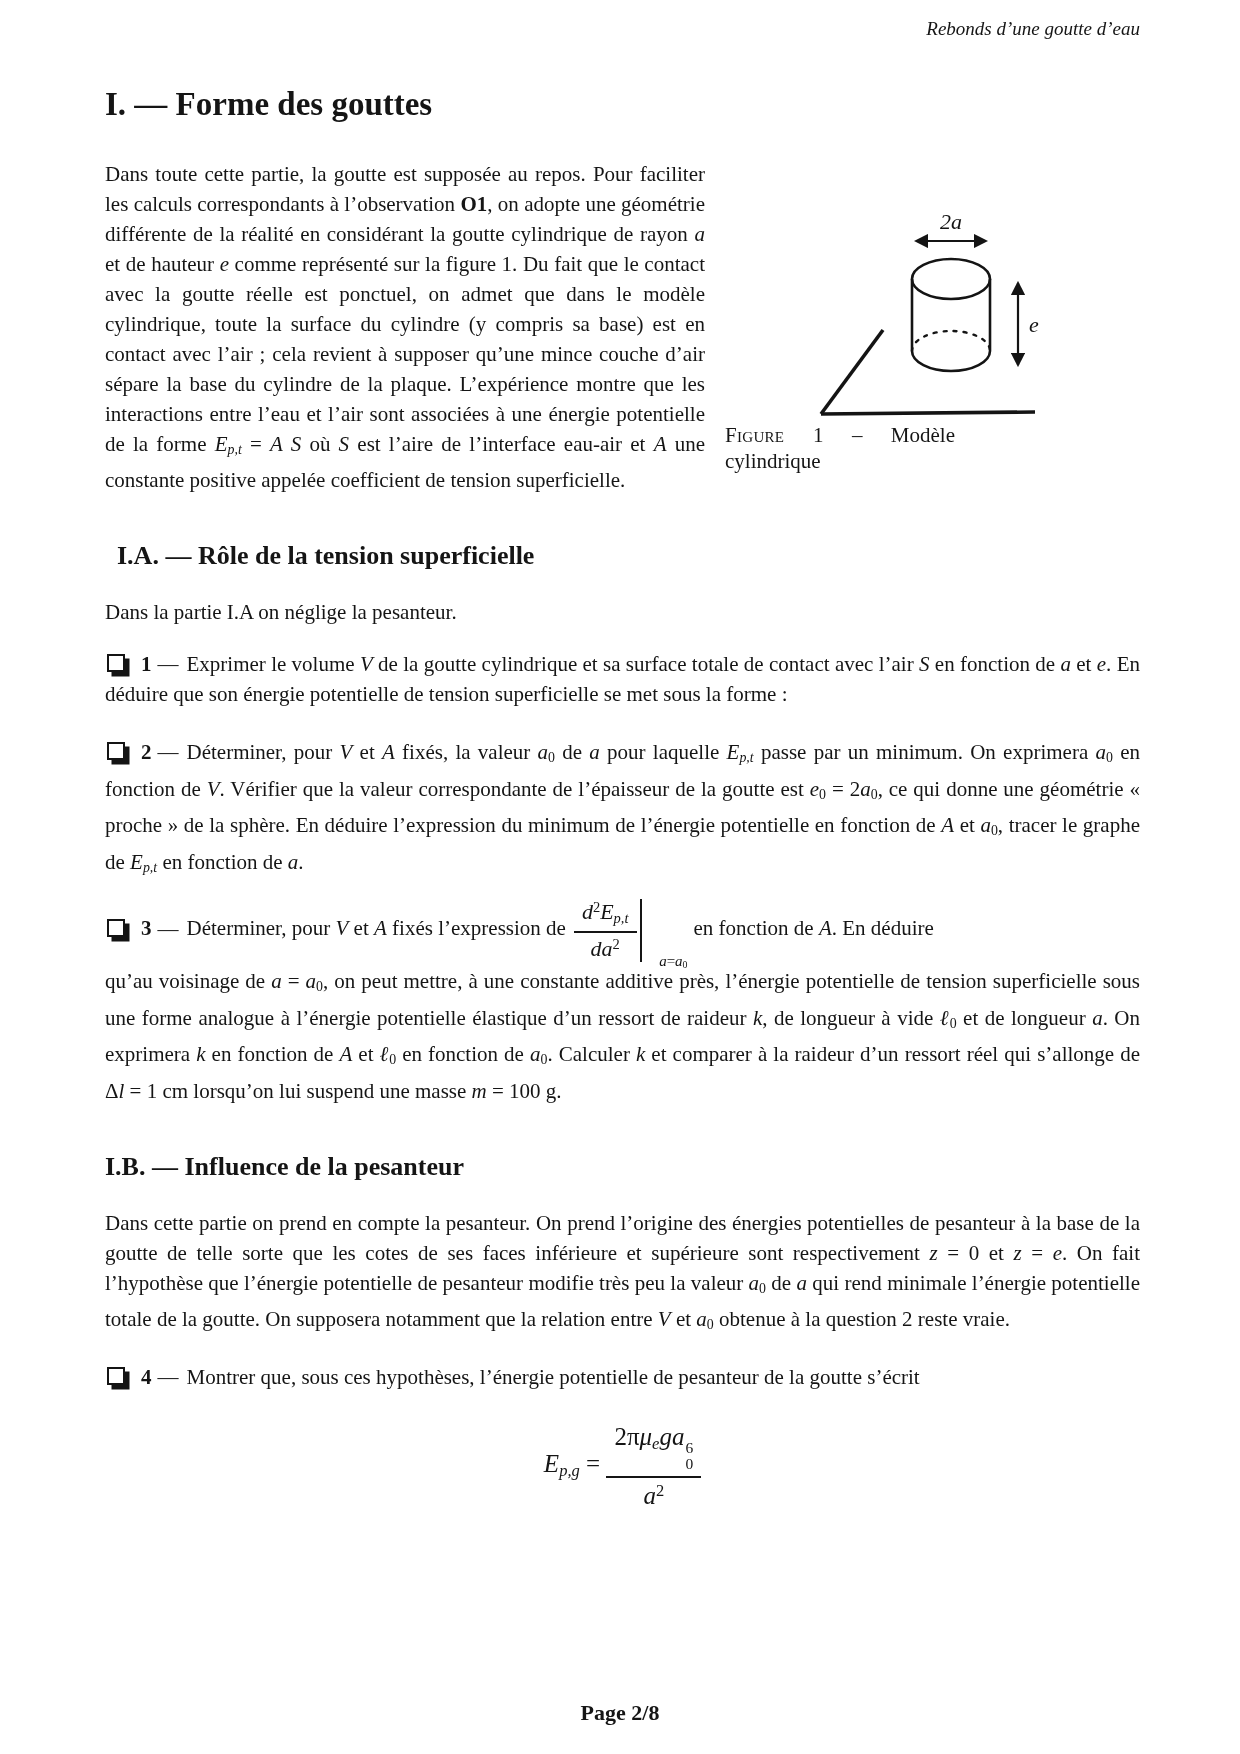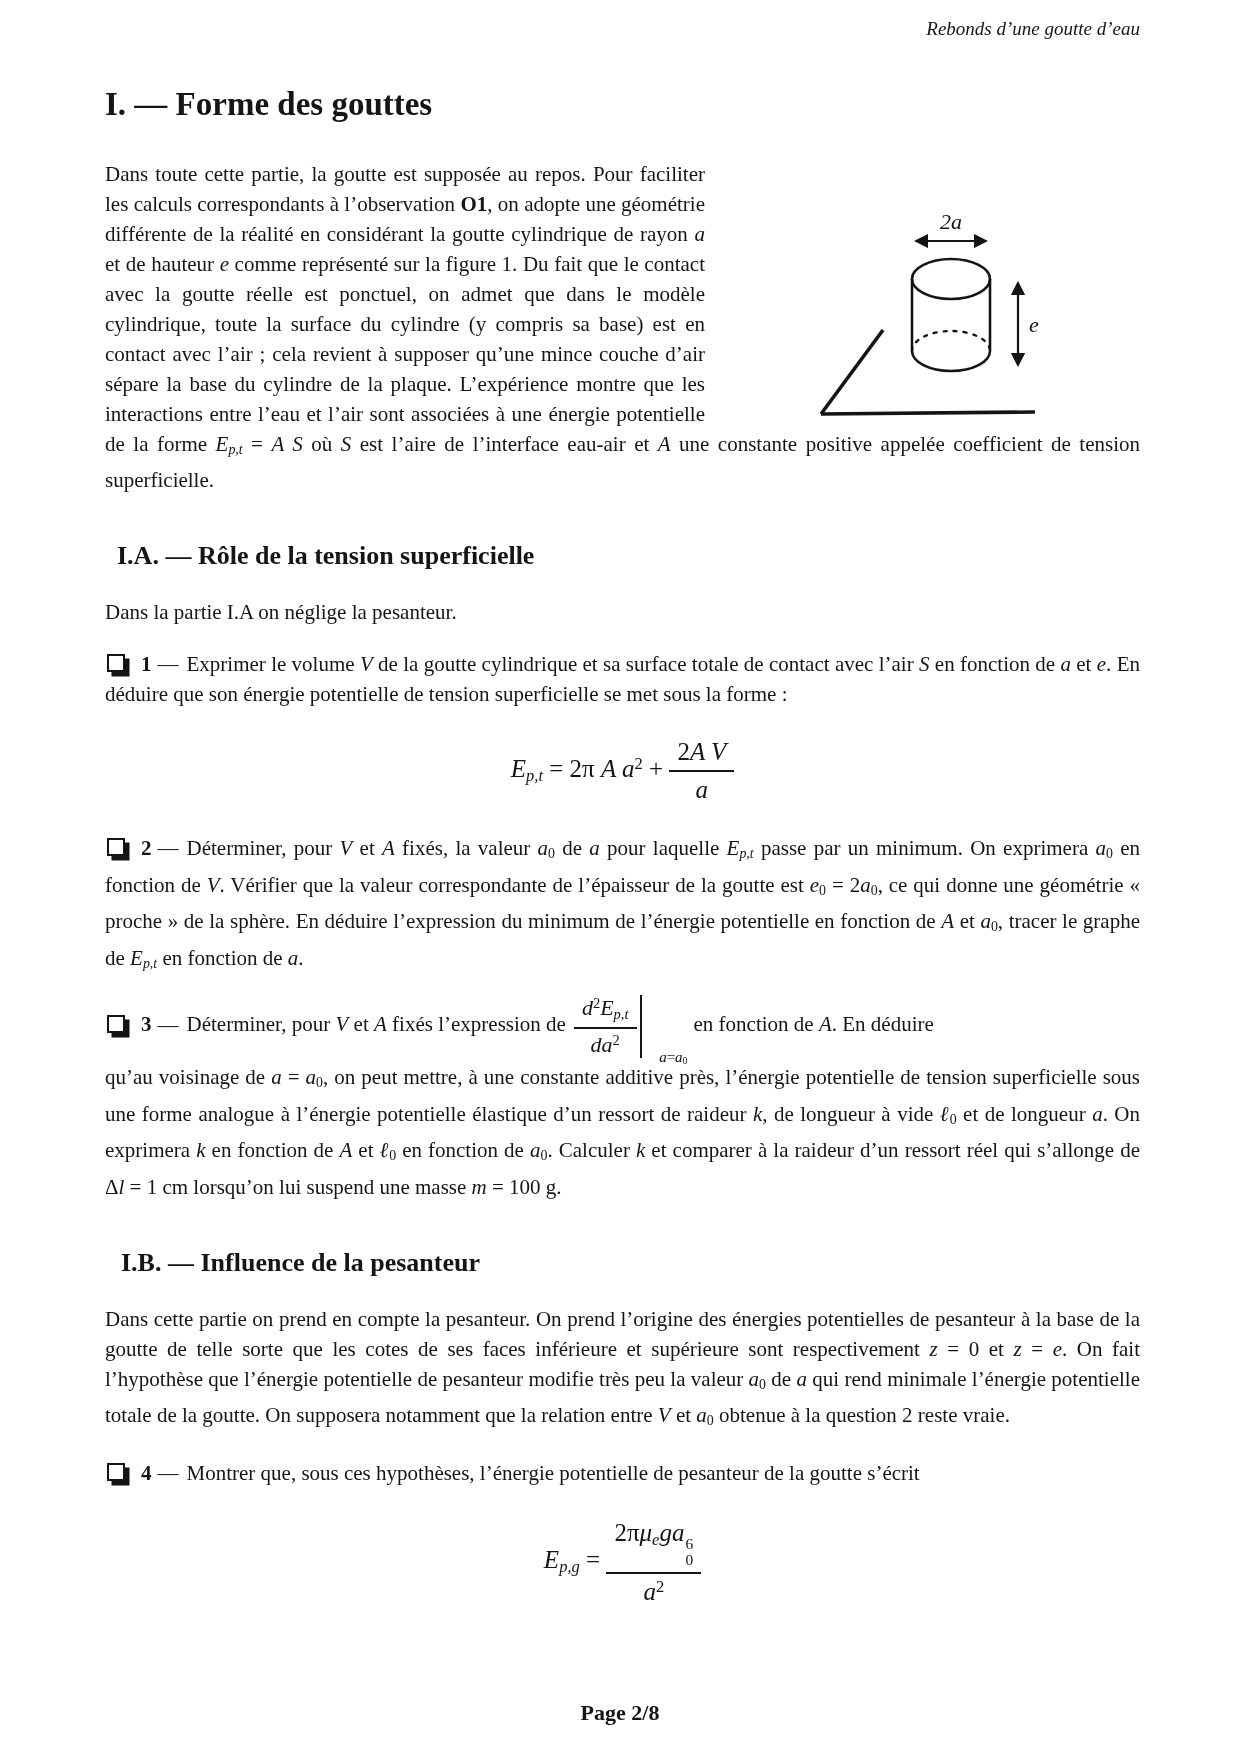--- a/index.html
+++ b/index.html
@@ -90,54 +90,52 @@
         <line x1="265" y1="96" x2="265" y2="168" stroke="#141414" stroke-width="2.6"></line>
         <path d="M 187 168 A 39 20 0 0 0 265 168" fill="none" stroke="#141414" stroke-width="2.6"></path>
         <path d="M 187 168 A 39 20 0 0 1 265 168" fill="none" stroke="#141414" stroke-width="2.4" stroke-dasharray="3 7" stroke-linecap="round"></path>
 
         <line x1="293" y1="100" x2="293" y2="182" stroke="#141414" stroke-width="2.2" marker-start="url(#ah)" marker-end="url(#ah)"></line>
         <text x="304" y="149">e</text>
 
         <line x1="96" y1="231" x2="310" y2="229" stroke="#141414" stroke-width="3.6"></line>
         <line x1="96" y1="231" x2="158" y2="147" stroke="#141414" stroke-width="3.6"></line>
       </svg>
+      <div class="caption"><span class="sg-sc">Figure 1</span><span> – Modèle cylindrique</span></div>
     </div>
 
     <p class="intro"><span>Dans toute cette partie, la goutte est supposée au repos. Pour faciliter les calculs correspondants à l’observation </span><span class="sg-b">O1</span><span>, on adopte une géométrie différente de la réalité en considérant la goutte cylindrique de rayon </span><span class="sg-i">a</span><span> et de hauteur </span><span class="sg-i">e</span><span> comme représenté sur la figure 1. Du fait que le contact avec la goutte réelle est ponctuel, on admet que dans le modèle cylindrique, toute la surface du cylindre (y compris sa base) est en contact avec l’air ; cela revient à supposer qu’une mince couche d’air sépare la base du cylindre de la plaque. L’expérience montre que les interactions entre l’eau et l’air sont associées à une énergie potentielle de la forme </span><span class="sg-i">E</span><span class="sg-i sg-sub">p,t</span><span> = </span><span class="sg-i">A S</span><span> où </span><span class="sg-i">S</span><span> est l’aire de l’interface eau-air et </span><span class="sg-i">A</span><span> une constante positive appelée coefficient de tension superficielle.</span></p>
 
     <h2 style="margin-left:12px;margin-right:0;">I.A. — Rôle de la tension superficielle</h2>
 
     <p class="subintro"><span>Dans la partie I.A on néglige la pesanteur.</span></p>
 
     <p class="question">
       <span class="qmark"></span><span class="qnum">1</span><span class="qdash">—</span><span><span>Exprimer le volume </span><span class="sg-i">V</span><span> de la goutte cylindrique et sa surface totale de contact avec l’air </span><span class="sg-i">S</span><span> en fonction de </span><span class="sg-i">a</span><span> et </span><span class="sg-i">e</span><span>. En déduire que son énergie potentielle de tension superficielle se met sous la forme :</span></span>
     </p>
 
-    <div class="equation">
-      <span><span class="sg-i">E</span><span class="sg-i sg-sub">p,t</span><span> = 2π </span><span class="sg-i">A a</span><span class="sg-sup">2</span><span> + </span></span><span class="frac"><span class="num"><span>2</span><span class="sg-i">A V</span></span><span class="den"><span class="sg-i">a</span></span></span>
-    </div>
 
     <p class="question q2">
       <span class="qmark"></span><span class="qnum">2</span><span class="qdash">—</span><span><span>Déterminer, pour </span><span class="sg-i">V</span><span> et </span><span class="sg-i">A</span><span> fixés, la valeur </span><span class="sg-i">a</span><span class="sg-sub">0</span><span> de </span><span class="sg-i">a</span><span> pour laquelle </span><span class="sg-i">E</span><span class="sg-i sg-sub">p,t</span><span> passe par un minimum. On exprimera </span><span class="sg-i">a</span><span class="sg-sub">0</span><span> en fonction de </span><span class="sg-i">V</span><span>. Vérifier que la valeur correspondante de l’épaisseur de la goutte est </span><span class="sg-i">e</span><span class="sg-sub">0</span><span> = 2</span><span class="sg-i">a</span><span class="sg-sub">0</span><span>, ce qui donne une géométrie « proche »  de la sphère. En déduire l’expression du minimum de l’énergie potentielle en fonction de </span><span class="sg-i">A</span><span> et </span><span class="sg-i">a</span><span class="sg-sub">0</span><span>, tracer le graphe de </span><span class="sg-i">E</span><span class="sg-i sg-sub">p,t</span><span> en fonction de </span><span class="sg-i">a</span><span>.</span></span>
     </p>
 
     <p class="question q3line">
       <span class="qmark"></span><span class="qnum">3</span><span class="qdash">—</span><span><span>Déterminer, pour </span><span class="sg-i">V</span><span> et </span><span class="sg-i">A</span><span> fixés l’expression de</span></span><span class="evalwrap">
           <span class="frac">
             <span class="num"><span class="sg-i">d</span><span class="sg-sup">2</span><span class="sg-i">E</span><span class="sg-i sg-sub">p,t</span></span>
             <span class="den"><span class="sg-i">da</span><span class="sg-sup">2</span></span>
           </span>
           <span class="vbar"></span>
           <span class="evalsub"><span class="sg-i">a</span><span>=</span><span class="sg-i">a</span><span class="sg-sub">0</span></span>
         </span><span><span>en fonction de </span><span class="sg-i">A</span><span>. En déduire</span></span>
     </p>
 
     <p class="q3cont"><span>qu’au voisinage de </span><span class="sg-i">a</span><span> = </span><span class="sg-i">a</span><span class="sg-sub">0</span><span>, on peut mettre, à une constante additive près, l’énergie potentielle de tension superficielle sous une forme analogue à l’énergie potentielle élastique d’un ressort de raideur </span><span class="sg-i">k</span><span>, de longueur à vide </span><span class="sg-i">ℓ</span><span class="sg-sub">0</span><span> et de longueur </span><span class="sg-i">a</span><span>. On exprimera </span><span class="sg-i">k</span><span> en fonction de </span><span class="sg-i">A</span><span> et </span><span class="sg-i">ℓ</span><span class="sg-sub">0</span><span> en fonction de </span><span class="sg-i">a</span><span class="sg-sub">0</span><span>. Calculer </span><span class="sg-i">k</span><span> et comparer à la raideur d’un ressort réel qui s’allonge de Δ</span><span class="sg-i">l</span><span> = 1 cm lorsqu’on lui suspend une masse </span><span class="sg-i">m</span><span> = 100 g.</span></p>
 
-    <h2 style="margin-left:16px;margin-right:0;">I.B. — Influence de la pesanteur</h2>
+    <h2 style="margin-left:0;margin-right:0;">I.B. — Influence de la pesanteur</h2>
 
     <p class="subintro"><span>Dans cette partie on prend en compte la pesanteur. On prend l’origine des énergies potentielles de pesanteur à la base de la goutte de telle sorte que les cotes de ses faces inférieure et supérieure sont respectivement </span><span class="sg-i">z</span><span> = 0 et </span><span class="sg-i">z</span><span> = </span><span class="sg-i">e</span><span>. On fait l’hypothèse que l’énergie potentielle de pesanteur modifie très peu la valeur </span><span class="sg-i">a</span><span class="sg-sub">0</span><span> de </span><span class="sg-i">a</span><span> qui rend minimale l’énergie potentielle totale de la goutte. On supposera notamment que la relation entre </span><span class="sg-i">V</span><span> et </span><span class="sg-i">a</span><span class="sg-sub">0</span><span> obtenue à la question 2 reste vraie.</span></p>
 
     <p class="question">
       <span class="qmark"></span><span class="qnum">4</span><span class="qdash">—</span><span><span>Montrer que, sous ces hypothèses, l’énergie potentielle de pesanteur de la goutte s’écrit</span></span>
     </p>
 
     <div class="equation eq2">
       <span><span class="sg-i">E</span><span class="sg-i sg-sub">p,g</span><span> = </span></span><span class="frac"><span class="num"><span><span>2π</span><span class="sg-i">μ</span><span class="sg-i sg-sub">e</span><span class="sg-i">ga</span></span><span class="stack">
               <span>6</span>

